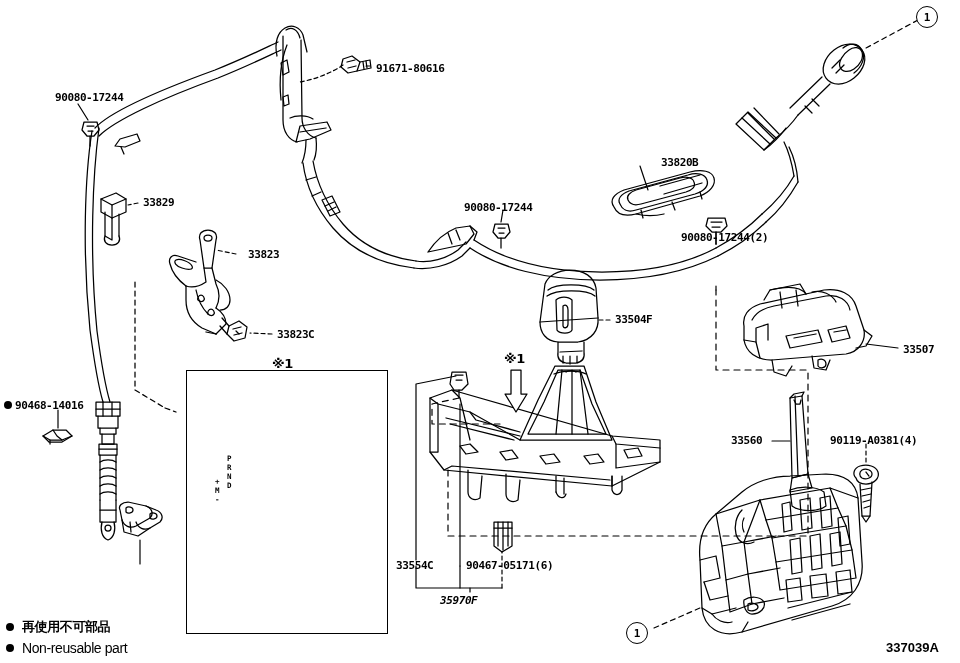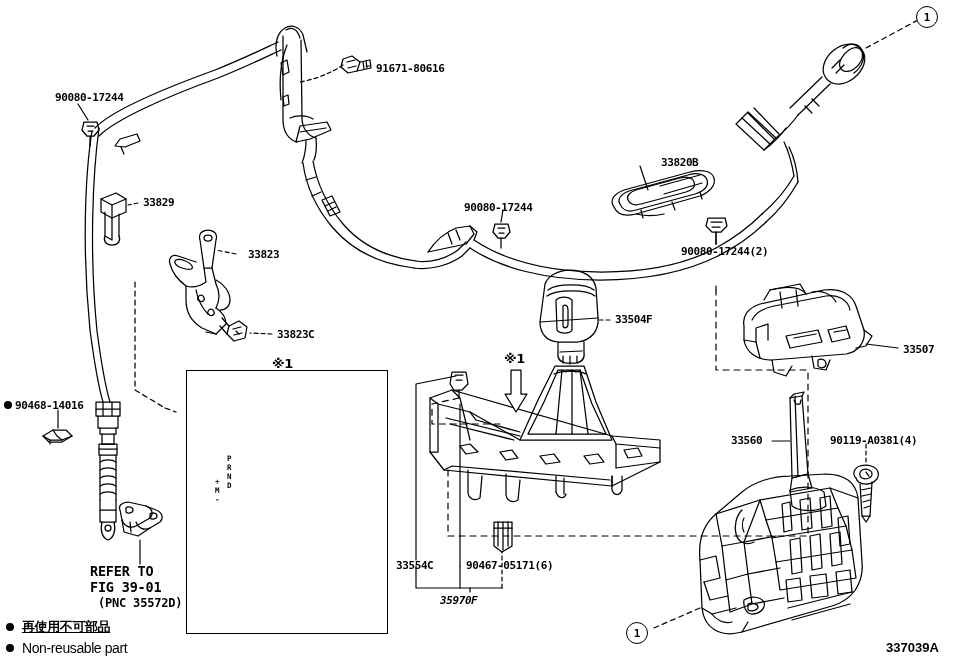--- a/index.html
+++ b/index.html
@@ -435,59 +435,54 @@
 
   <div class="inset" style="left:186px;top:370px;width:200px;height:262px;"></div>
 
   <div class="lbl" style="left:55px;top:92px;">90080-17244</div>
   <div class="lbl" style="left:376px;top:63px;">91671-80616</div>
   <div class="lbl" style="left:143px;top:197px;">33829</div>
   <div class="lbl" style="left:240px;top:249px;margin-left:8px;">33823</div>
   <div class="lbl" style="left:277px;top:329px;">33823C</div>
   <div class="lbl" style="left:464px;top:202px;">90080-17244</div>
   <div class="lbl" style="left:617px;top:157px;margin-left:44px;">33820B</div>
-  <div class="lbl" style="left:681px;top:246px;">90080-17244(2)</div>
+  <div class="lbl" style="left:681px;top:232px;">90080-17244(2)</div>
   <div class="lbl" style="left:615px;top:314px;">33504F</div>
   <div class="lbl" style="left:903px;top:344px;">33507</div>
 
   <div class="lbl" style="left:4px;top:400px;">
     <span class="dot"></span><span>90468-14016</span>
   </div>
 
   <div class="lbl" style="left:731px;top:435px;">33560</div>
   <div class="lbl" style="left:830px;top:435px;">90119-A0381(4)</div>
   <div class="lbl" style="left:396px;top:560px;">33554C</div>
   <div class="lbl" style="left:466px;top:560px;">90467-05171(6)</div>
   <div class="lbl" style="left:440px;top:595px;font-style:italic;">35970F</div>
 
-  <div class="lbl ref" style="left:90px;top:563px;">
-    <div>REFER TO</div>
-    <div>FIG 39-01</div>
-    <div style="font-size:12px;padding-left:8px;">(PNC 35572D)</div>
-  </div>
 
   <div class="lbl star" style="left:272px;top:357px;">※1</div>
   <div class="lbl star" style="left:504px;top:352px;">※1</div>
 
   <div class="lbl gear" style="left:227px;top:455px;">
     <div>P</div>
     <div>R</div>
     <div>N</div>
     <div>D</div>
   </div>
   <div class="lbl gear" style="left:215px;top:478px;">
     <div>+</div>
     <div>M</div>
     <div>-</div>
   </div>
 
   <div class="callout" style="left:916px;top:6px;">1</div>
   <div class="callout" style="left:626px;top:622px;">1</div>
 
-  <div class="legrow" style="left:6px;top:620px;text-decoration:underline;">
+  <div class="legrow" style="left:6px;top:620px;">
     <span class="dot"></span>
     <span class="lbl jp" style="position:static;">再使用不可部品</span>
   </div>
   <div class="legrow" style="left:6px;top:641px;">
     <span class="dot"></span>
     <span class="lbl eng" style="position:static;">Non-reusable part</span>
   </div>
 
   <div class="lbl dwg" style="left:886px;top:641px;text-align:right;">337039A</div>
 

